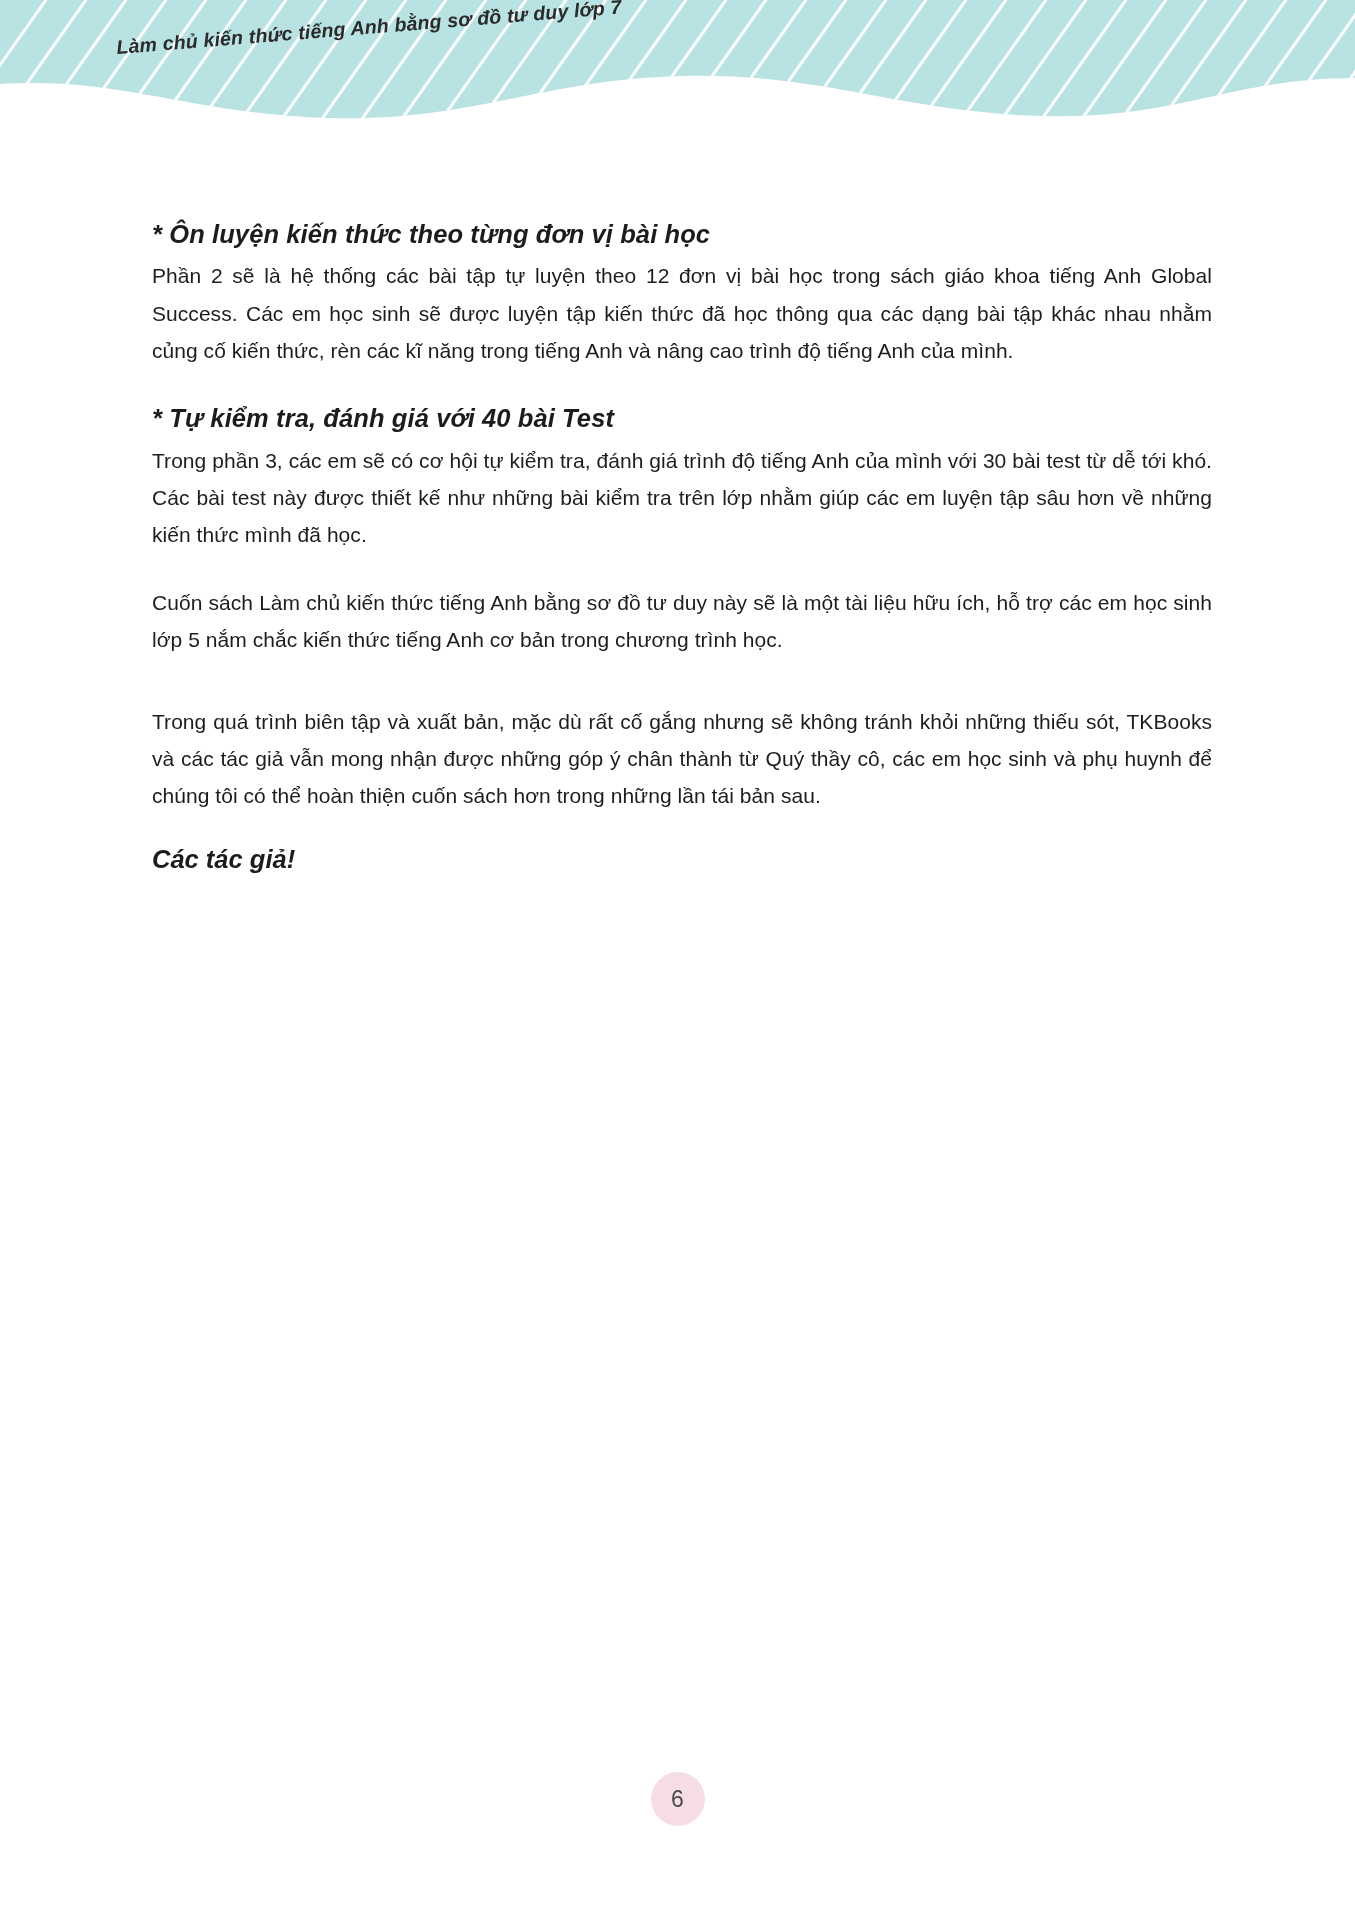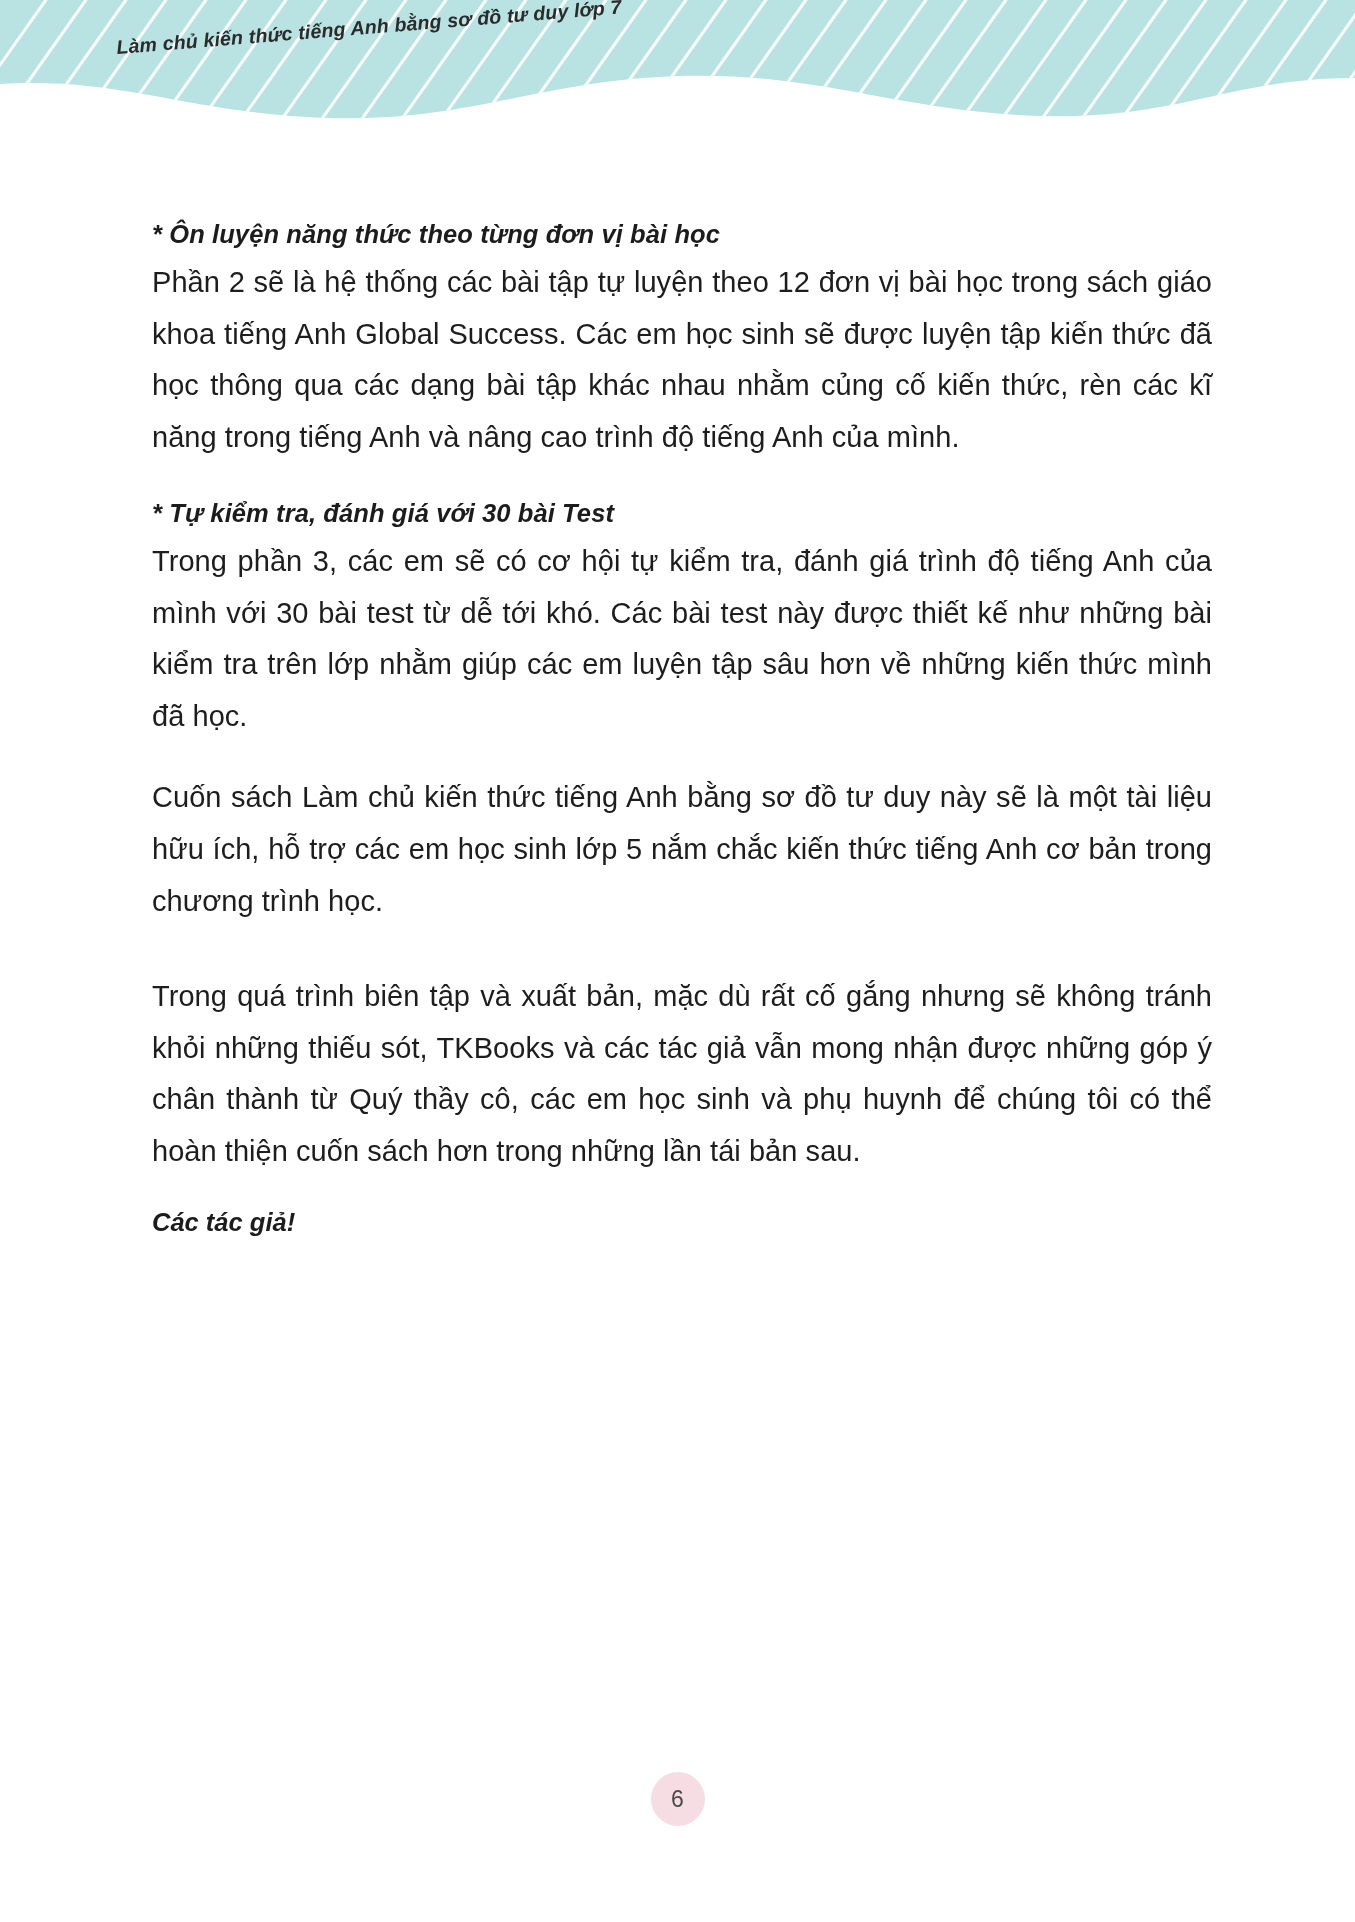--- a/index.html
+++ b/index.html
@@ -60,21 +60,21 @@
     font-size: 25.5px;
     font-weight: bold;
     font-style: italic;
     color: #1c1c1c;
     line-height: 1.5;
     margin: 0 0 4px 0;
     letter-spacing: 0.1px;
   }
 
   .para {
-    font-size: 29px;
+    font-size: 21px;
     color: #1d1d1d;
     line-height: 1.78;
     margin: 0;
     text-align: justify;
     text-justify: inter-word;
     letter-spacing: 0.05px;
     font-weight: 300;
   }
 
   .gap-large {
@@ -164,26 +164,26 @@
       </g>
     </g>
   </svg>
 </div>
 
 <div class="header-title">Làm chủ kiến thức tiếng Anh bằng sơ đồ tư duy lớp 7</div>
 
 <div class="page-body">
 
   <div class="block">
-    <p class="sub-heading">* Ôn luyện năng thức theo từng đơn vị bài học</p>
+    <p class="sub-heading">* Ôn luyện kiến thức theo từng đơn vị bài học</p>
     <p class="para">Phần 2 sẽ là hệ thống các bài tập tự luyện theo 12 đơn vị bài học trong sách giáo khoa tiếng Anh Global Success. Các em học sinh sẽ được luyện tập kiến thức đã học thông qua các dạng bài tập khác nhau nhằm củng cố kiến thức, rèn các kĩ năng trong tiếng Anh và nâng cao trình độ tiếng Anh của mình.</p>
   </div>
 
   <div class="block">
-    <p class="sub-heading">* Tự kiểm tra, đánh giá với 30 bài Test</p>
+    <p class="sub-heading">* Tự kiểm tra, đánh giá với 40 bài Test</p>
     <p class="para">Trong phần 3, các em sẽ có cơ hội tự kiểm tra, đánh giá trình độ tiếng Anh của mình với 30 bài test từ dễ tới khó. Các bài test này được thiết kế như những bài kiểm tra trên lớp nhằm giúp các em luyện tập sâu hơn về những kiến thức mình đã học.</p>
   </div>
 
   <div class="block gap-large">
     <p class="para">Cuốn sách Làm chủ kiến thức tiếng Anh bằng sơ đồ tư duy này sẽ là một tài liệu hữu ích, hỗ trợ các em học sinh lớp 5 nắm chắc kiến thức tiếng Anh cơ bản trong chương trình học.</p>
   </div>
 
   <div class="block">
     <p class="para">Trong quá trình biên tập và xuất bản, mặc dù rất cố gắng nhưng sẽ không tránh khỏi những thiếu sót, TKBooks và các tác giả vẫn mong nhận được những góp ý chân thành từ Quý thầy cô, các em học sinh và phụ huynh để chúng tôi có thể hoàn thiện cuốn sách hơn trong những lần tái bản sau.</p>
   </div>

